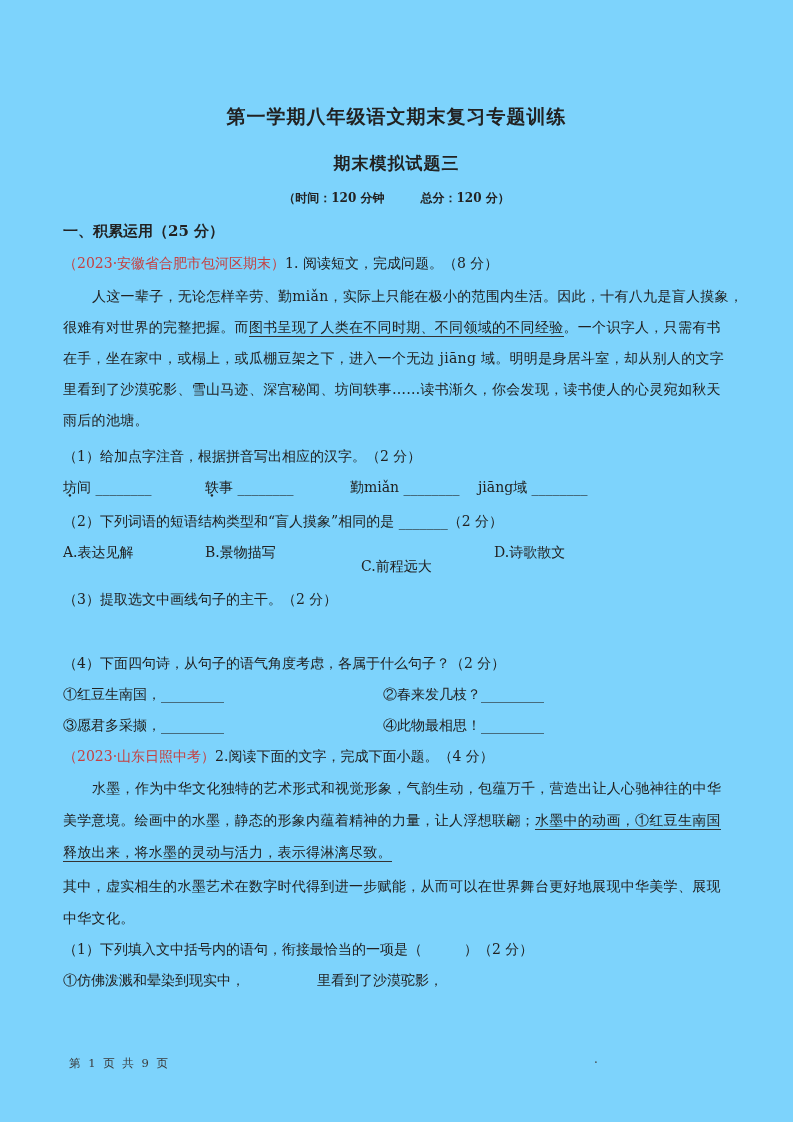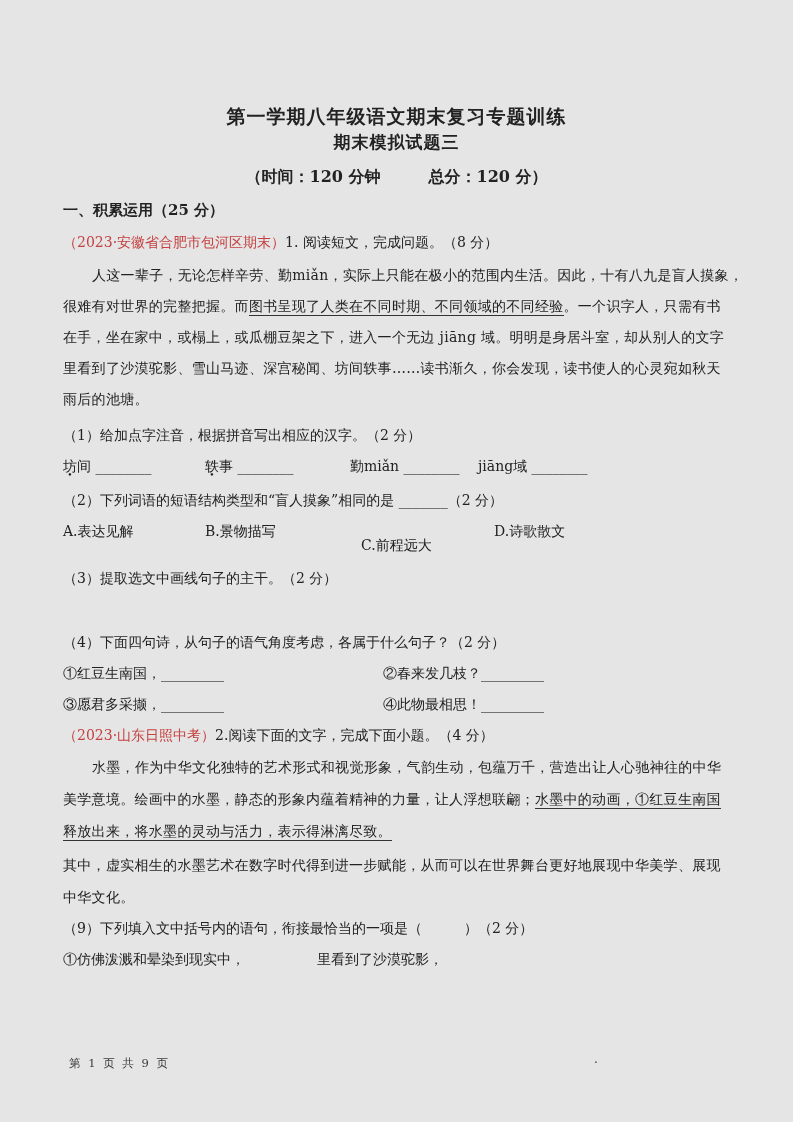--- a/index.html
+++ b/index.html
@@ -1,32 +1,32 @@
 <!DOCTYPE html>
 <html><head>
 <meta charset="utf-8">
 <style>
   html,body { margin:0; padding:0; background:#ffffff; }
   .page {
     position: relative;
     width: 793px;
     height: 1122px;
-    background: #e5e5e5;
+    background: #7dd3fc;
     color: #222222;
     font-family: "DejaVu Serif", "Liberation Serif", serif;
     font-size: 14px;
     overflow: hidden;
     box-sizing: border-box;
     padding: 103px 63px 0 63px;
   }
   .center { text-align: center; }
   .bold { font-weight: bold; }
   .title    { font-size: 19px; line-height: 26px; letter-spacing: 1px; }
-  .subtitle { font-size: 17px; line-height: 26px; letter-spacing: 1px; }
-  .meta     { font-size: 16px; line-height: 26px; margin-top: 9px; }
+  .subtitle { font-size: 17px; line-height: 26px; margin-top: 21px; letter-spacing: 1px; }
+  .meta     { font-size: 12px; line-height: 26px; margin-top: 9px; }
   .sec-head { font-size: 15px; line-height: 22px; margin-top: 9px; font-weight: bold; }
   .qhead    { line-height: 26px; margin-top: 8px; white-space: nowrap; }
   .red      { color: #c54040; }
   .para     { margin-top: 5px; }
   .pline    { line-height: 31px; white-space: nowrap; letter-spacing: 0.3px; }
   .pline2   { line-height: 32px; white-space: nowrap; letter-spacing: 0.3px; }
   .indent   { text-indent: 29px; }
   .ul       { border-bottom: 1px solid #333; padding-bottom: 1px; }
   .stem     { line-height: 31px; white-space: nowrap; }
   .mt3 { margin-top: 3px; } .mt2 { margin-top: 2px; } .mt5 { margin-top: 5px; }
@@ -120,21 +120,21 @@
     <div class="pline2">
       <span class="ul">释放出来，将水墨的灵动与活力，表示得淋漓尽致。</span>
     </div>
   </div>
 
   <div class="mt2">
     <div class="pline2">其中，虚实相生的水墨艺术在数字时代得到进一步赋能，从而可以在世界舞台更好地展现中华美学、展现</div>
     <div class="pline2">中华文化。</div>
   </div>
 
-  <div class="stem">（9）下列填入文中括号内的语句，衔接最恰当的一项是（　　　）（2 分）</div>
+  <div class="stem">（1）下列填入文中括号内的语句，衔接最恰当的一项是（　　　）（2 分）</div>
 
   <div class="flexrow">
     <div class="col-q2">①仿佛泼溅和晕染到现实中，</div>
     <div>里看到了沙漠驼影，</div>
   </div>
 
   <div class="footer">第 1 页 共 9 页</div>
   <div class="stray">.</div>
 
 </div>

